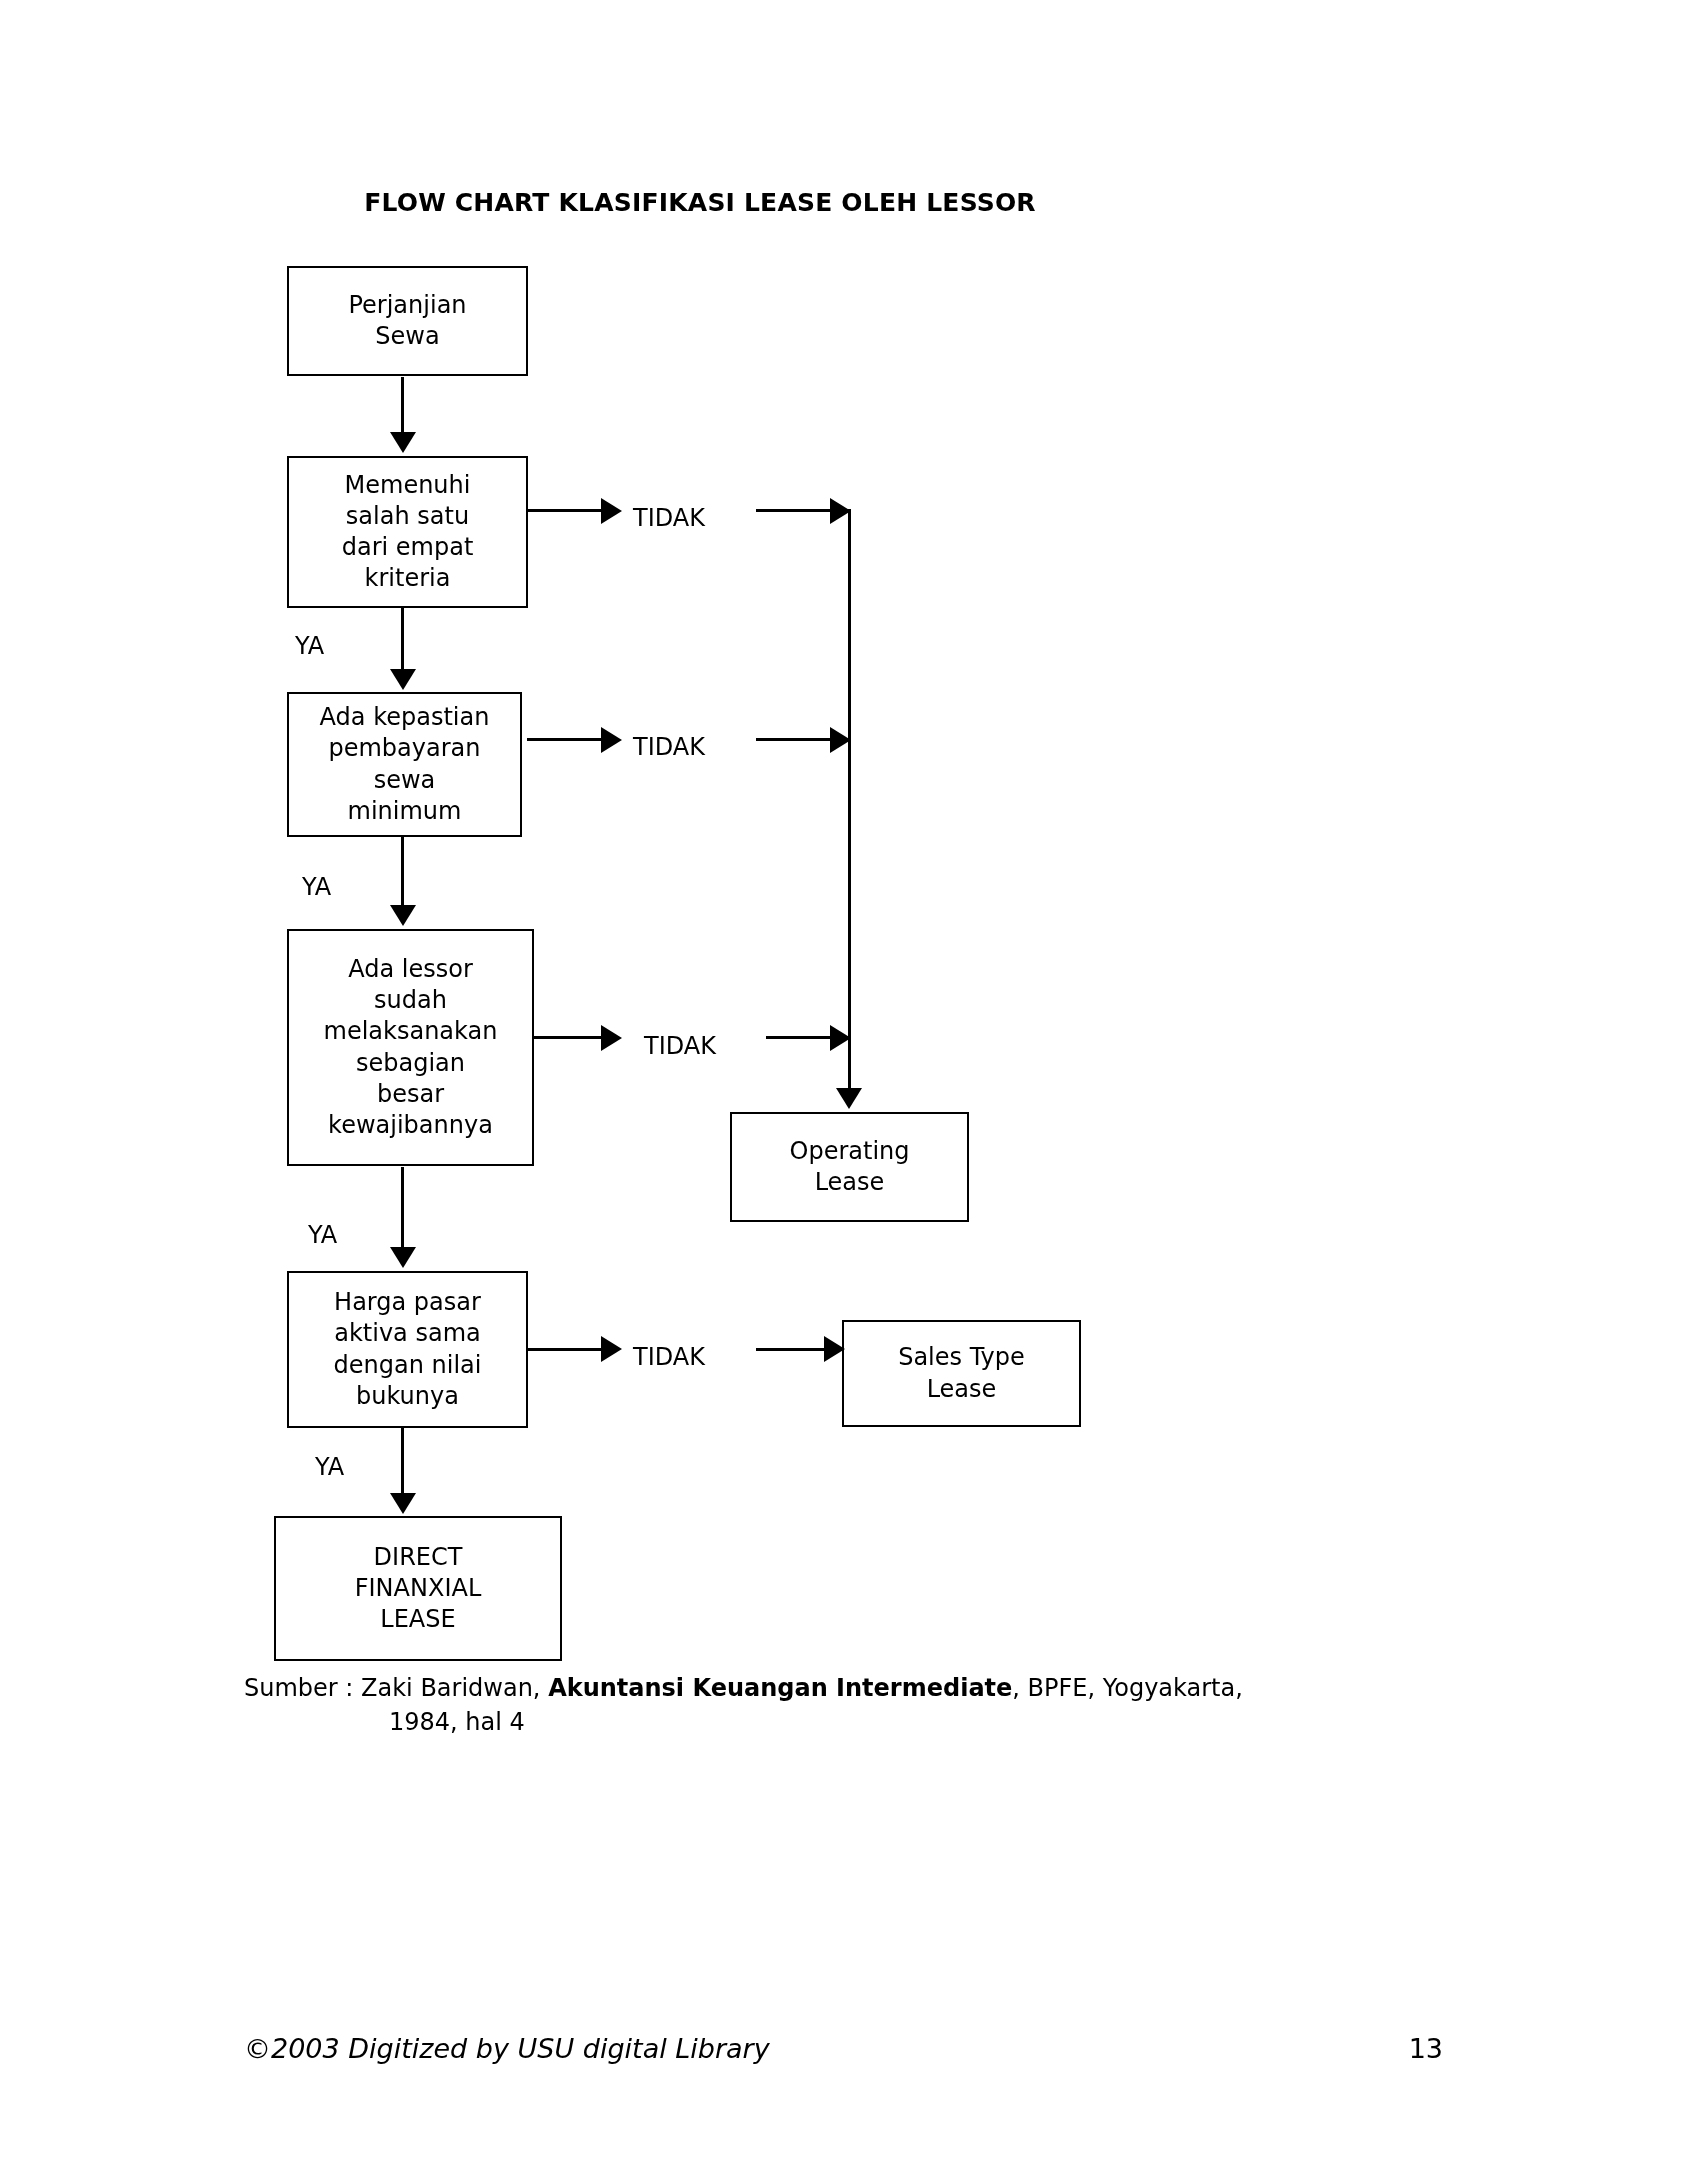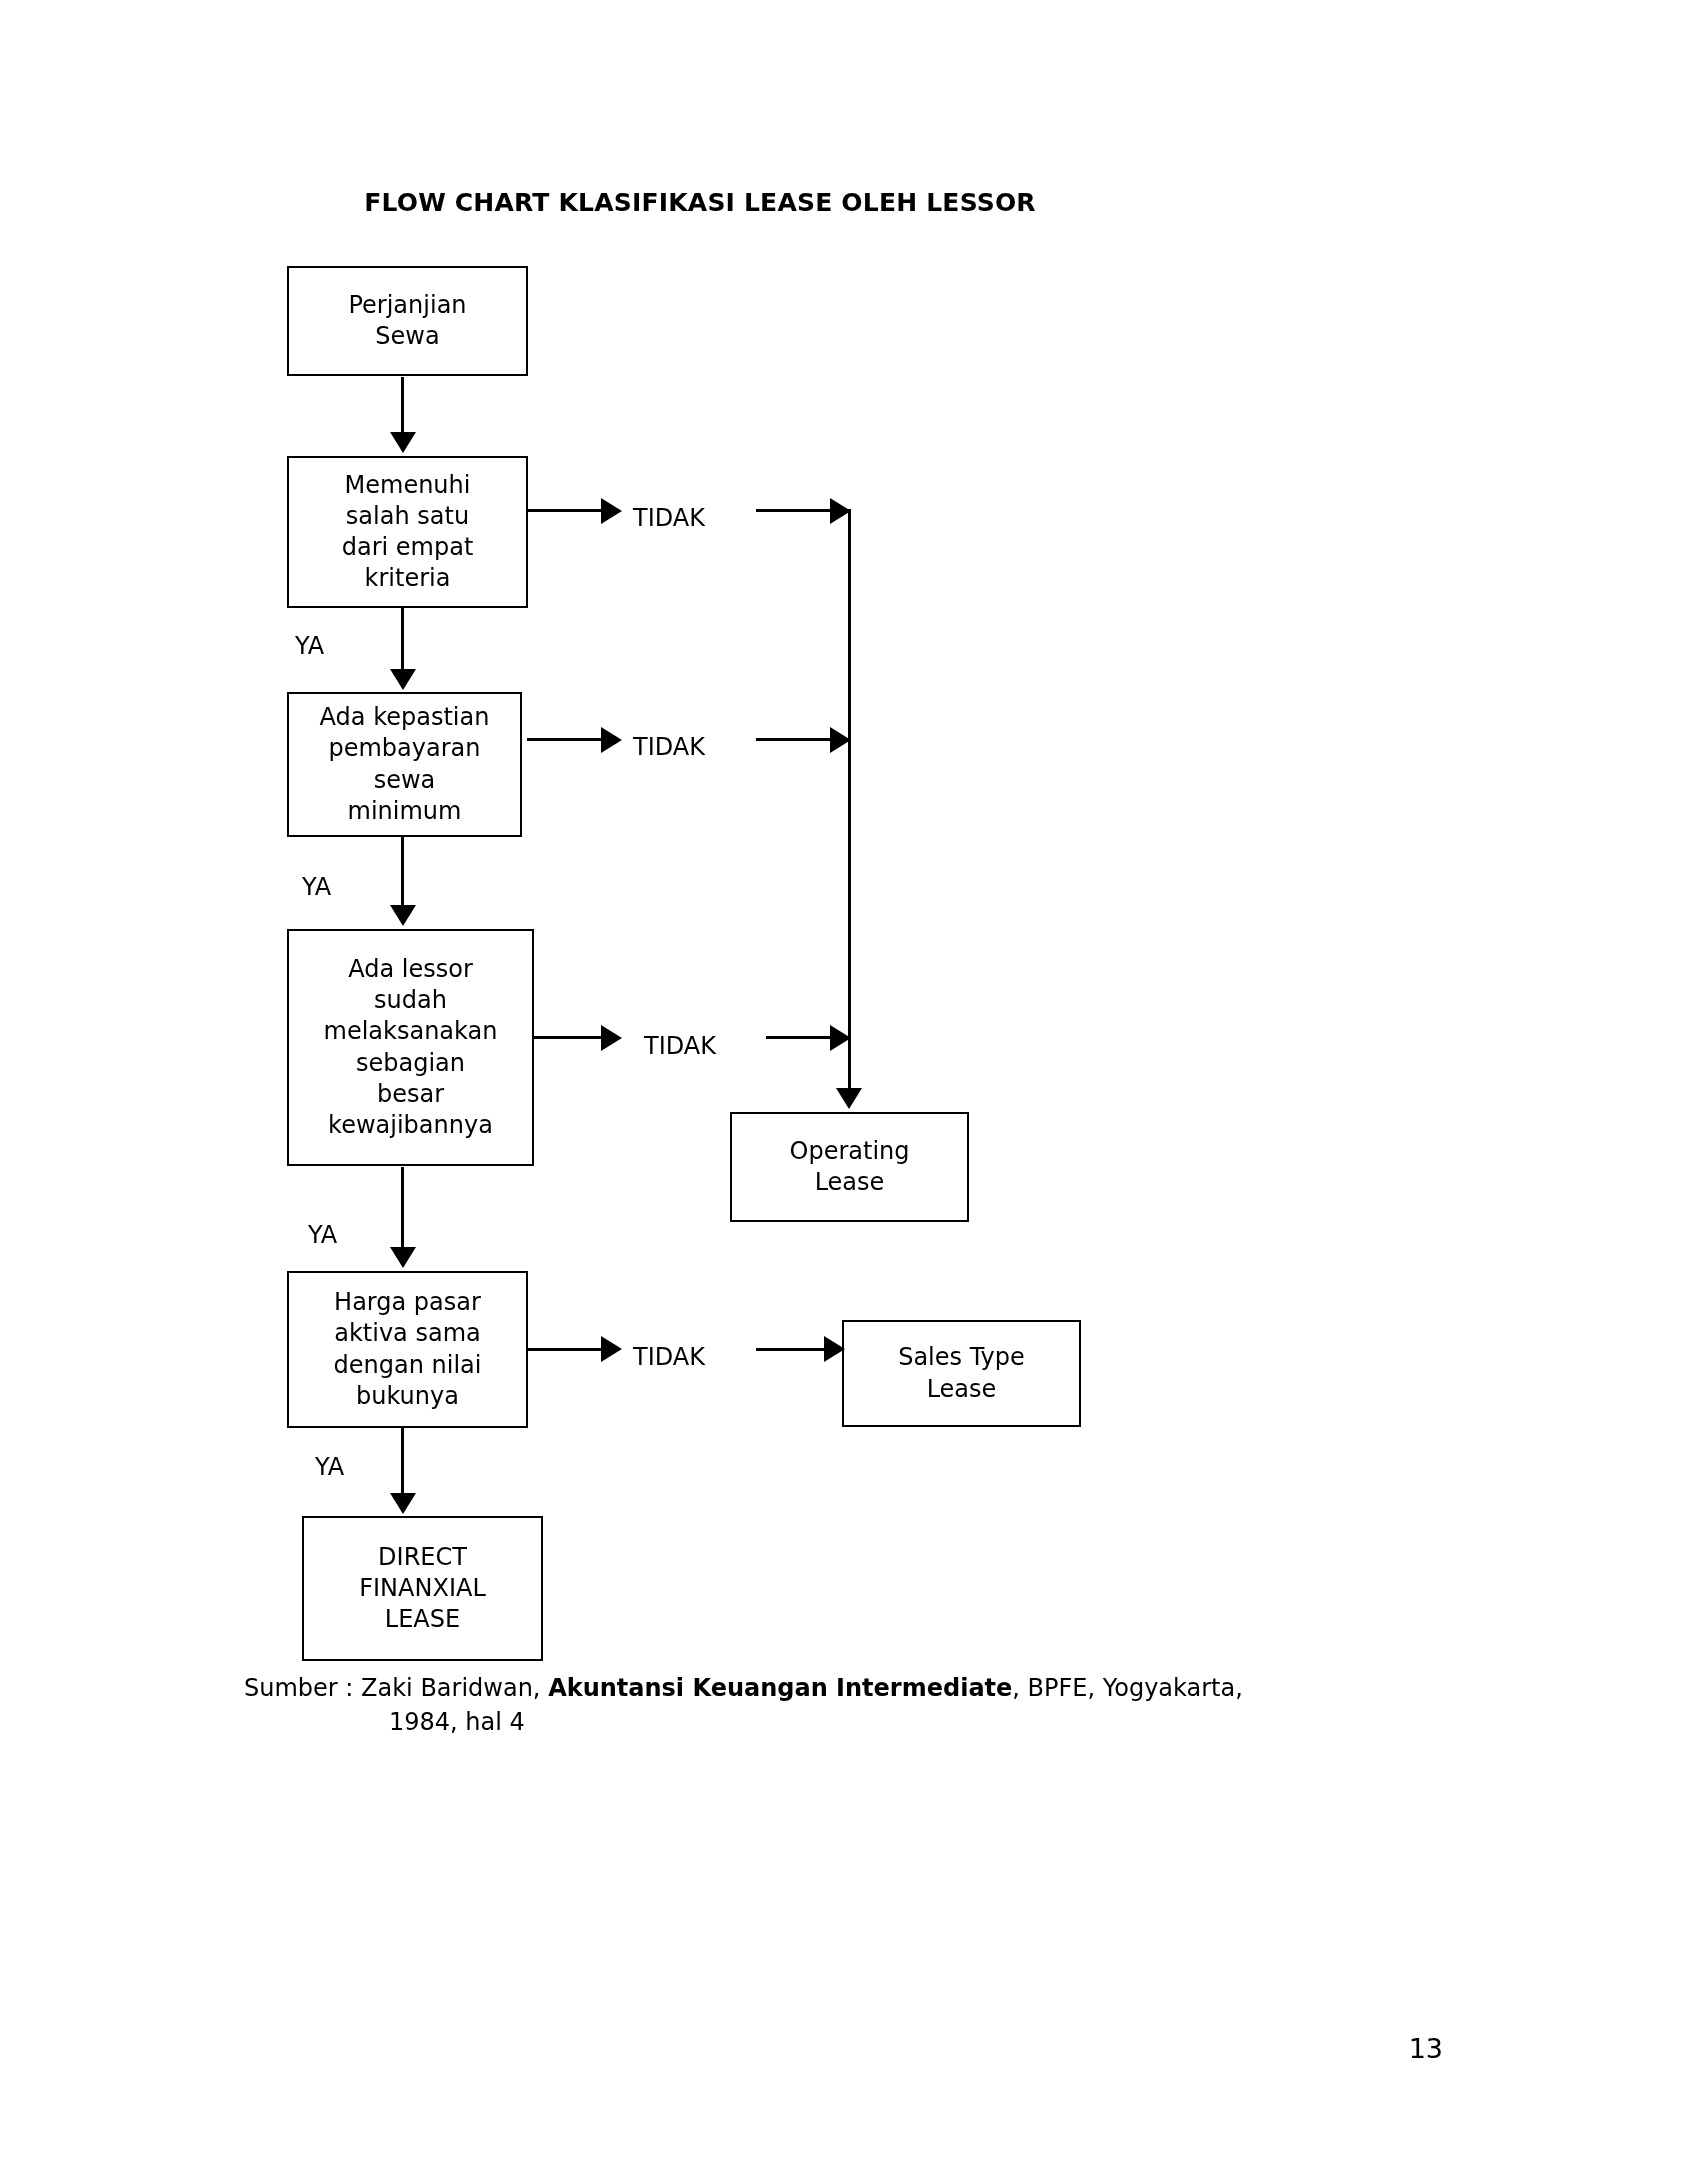--- a/index.html
+++ b/index.html
@@ -53,21 +53,21 @@
     color: #000;
   }
   .node .node-text { display: block; padding: 0 5px; white-space: pre-line; }
 
   
   #node-perjanjian   { left: 287px;  top: 266px;  width: 241px; height: 110px; }
   #node-kriteria     { left: 287px;  top: 456px;  width: 241px; height: 152px; }
   #node-kepastian    { left: 287px;  top: 692px;  width: 235px; height: 145px; }
   #node-lessor       { left: 287px;  top: 929px; width: 247px; height: 237px; }
   #node-harga        { left: 287px;  top: 1271px; width: 241px; height: 157px; }
-  #node-direct       { left: 302px;  top: 1516px; width: 241px; height: 145px; }
+  #node-direct       { left: 274px;  top: 1516px; width: 288px; height: 145px; }
   #node-operating    { left: 730px;  top: 1112px; width: 239px; height: 110px; }
   #node-salestype    { left: 842px; top: 1320px; width: 239px; height: 107px; }
 
   
   .vline {
     position: absolute;
     width: 3.3px;
     background: #000000;
   }
   .hline {
@@ -241,15 +241,16 @@
   <div class="arrow-right" style="left:824px; top:1336px;"></div>
 
 </div>
 
 <div id="source-caption">
   <span>Sumber : Zaki Baridwan, </span><b>Akuntansi Keuangan Intermediate</b><span>, BPFE, Yogyakarta,</span>
   <span id="source-line2">1984, hal 4</span>
 </div>
 
 <div id="footer">
+  <div id="footer-copyright">©2003 Digitized by USU digital Library</div>
   <div id="footer-pagenum">13</div>
 </div>
 
 
 </body></html>

